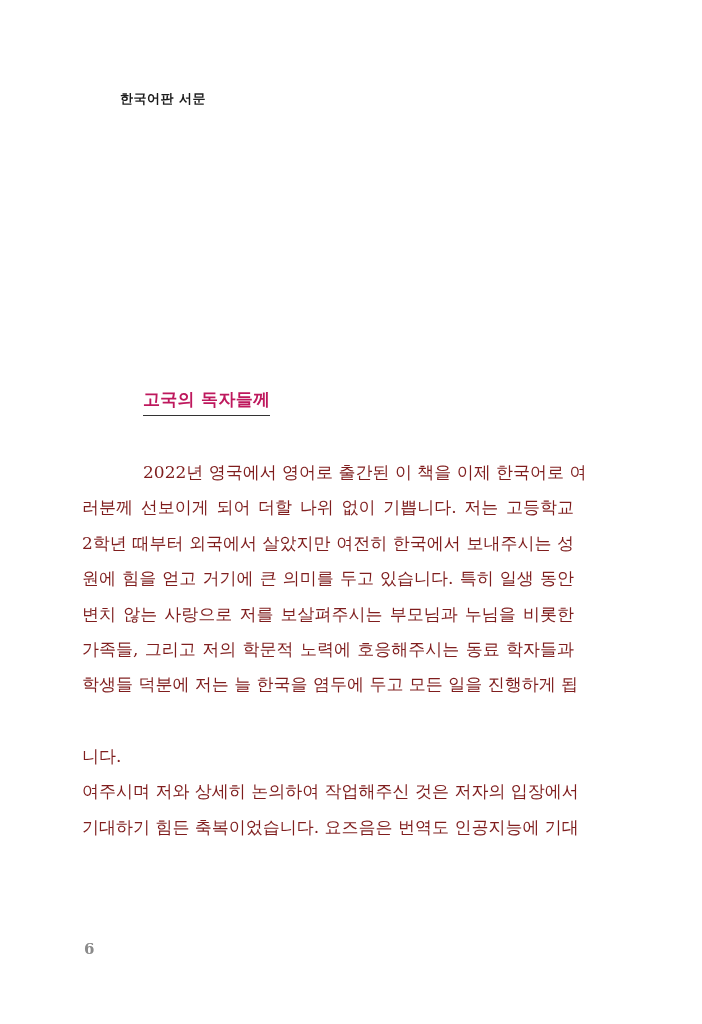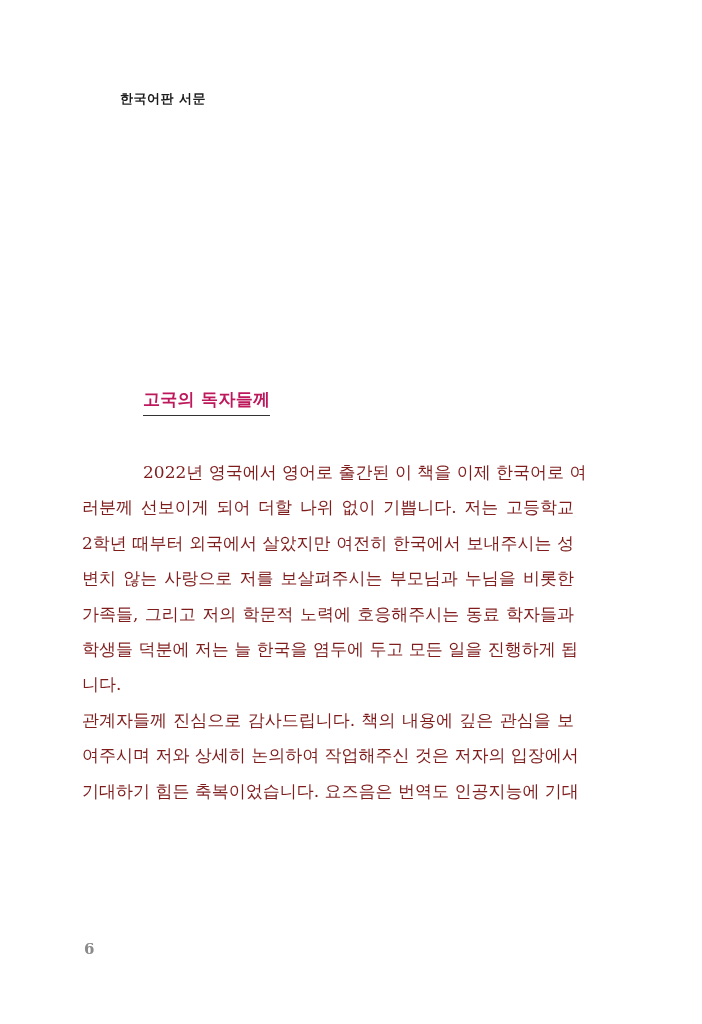--- a/index.html
+++ b/index.html
@@ -52,20 +52,21 @@
       white-space: nowrap;
       text-align: justify;
       text-align-last: justify;
       height: 35.4px;
     }
     .line.indent {
       padding-left: 61px;
     }
     .line.last {
       text-align-last: left;
+      margin-top: 36px;
     }
     .folio {
       position: absolute;
       left: 84px;
       top: 940px;
       font-family: "DejaVu Serif", "Liberation Serif", serif;
       font-weight: bold;
       font-size: 15px;
       color: #8a8a8a;
     }
@@ -74,22 +75,22 @@
 <body>
 
 <div class="running-head">한국어판 서문</div>
 
 <div class="section-title">고국의 독자들께</div>
 
 <div class="body-text">
   <span class="line indent">2022년 영국에서 영어로 출간된 이 책을 이제 한국어로 여</span>
   <span class="line">러분께 선보이게 되어 더할 나위 없이 기쁩니다. 저는 고등학교</span>
   <span class="line">2학년 때부터 외국에서 살았지만 여전히 한국에서 보내주시는 성</span>
+  <span class="line">원에 힘을 얻고 거기에 큰 의미를 두고 있습니다. 특히 일생 동안</span>
   <span class="line">변치 않는 사랑으로 저를 보살펴주시는 부모님과 누님을 비롯한</span>
   <span class="line">가족들, 그리고 저의 학문적 노력에 호응해주시는 동료 학자들과</span>
   <span class="line">학생들 덕분에 저는 늘 한국을 염두에 두고 모든 일을 진행하게 됩</span>
   <span class="line last">니다.</span>
-  <span class="line">관계자들께 진심으로 감사드립니다. 책의 내용에 깊은 관심을 보</span>
   <span class="line">여주시며 저와 상세히 논의하여 작업해주신 것은 저자의 입장에서</span>
   <span class="line">기대하기 힘든 축복이었습니다. 요즈음은 번역도 인공지능에 기대</span>
 </div>
 
 <div class="folio">6</div>
 
 </body></html>

